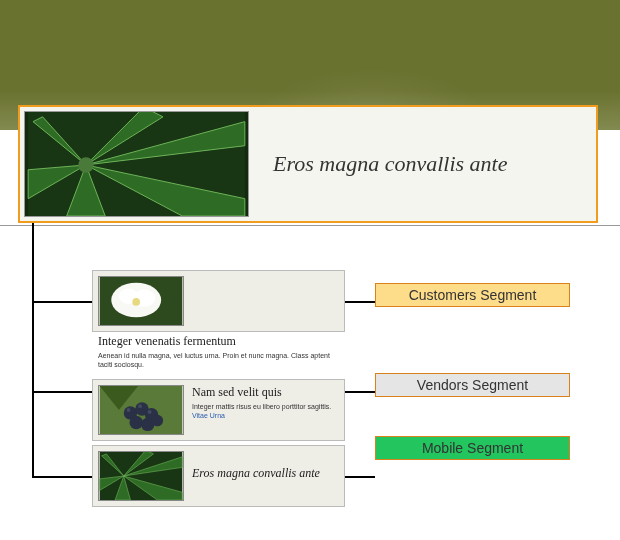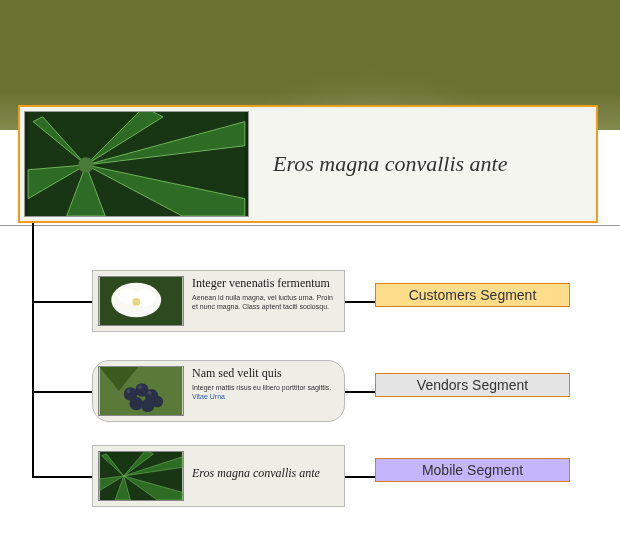--- a/index.html
+++ b/index.html
@@ -28,29 +28,29 @@
   .hseg3 { left: 345px; top: 476px; width: 30px; border-width: 2px 0 0 0; }
   
   .card { position: absolute; left: 92px; width: 253px; height: 62px; background: #eeede6; border: 1px solid #bbb; display: flex; align-items: flex-start; padding: 5px; gap: 8px; }
   .card .thumb { width: 86px; height: 50px; border: 1px solid #888; flex-shrink: 0; }
   .card .thumb svg { width: 100%; height: 100%; display: block; }
   .card .txt { flex: 1; }
   .card .title { font-family: Georgia, serif; font-size: 12px; color: #1a1a1a; margin-bottom: 2px; }
   .card .desc { font-family: Arial, sans-serif; font-size: 7px; color: #333; line-height: 1.3; }
   .card .desc a { color: #2a5db0; text-decoration: none; }
   
-  .card1 { top: 270px; }
-  .card2 { top: 360px; border-radius: 17px; }
+  .card1 { top: 270px; flex-direction: column; }
+  .card2 { top: 379px; }
   .card3 { top: 445px; }
   .card3 .title { font-style: italic; font-family: "Segoe Script","Brush Script MT",cursive; font-size: 12px; padding-top: 15px; }
   
   .segment { position: absolute; left: 375px; width: 195px; height: 24px; border: 1px solid #d9821c; display: flex; align-items: center; justify-content: center; font-family: Arial, sans-serif; font-size: 14px; color: #333; }
   .seg1 { top: 283px; background: #fddc8a; }
   .seg2 { top: 373px; background: #e5e5e5; }
-  .seg3 { top: 458px; background: #c4b5fd; }
+  .seg3 { top: 436px; background: #22c55e; }
 </style>
 </head>
 <body>
 
 <div class="top-banner"></div>
 
 <div class="hero-card">
   <div class="hero-img">
     <svg viewBox="0 0 225 108">
       <rect width="225" height="108" fill="#183613"></rect>

